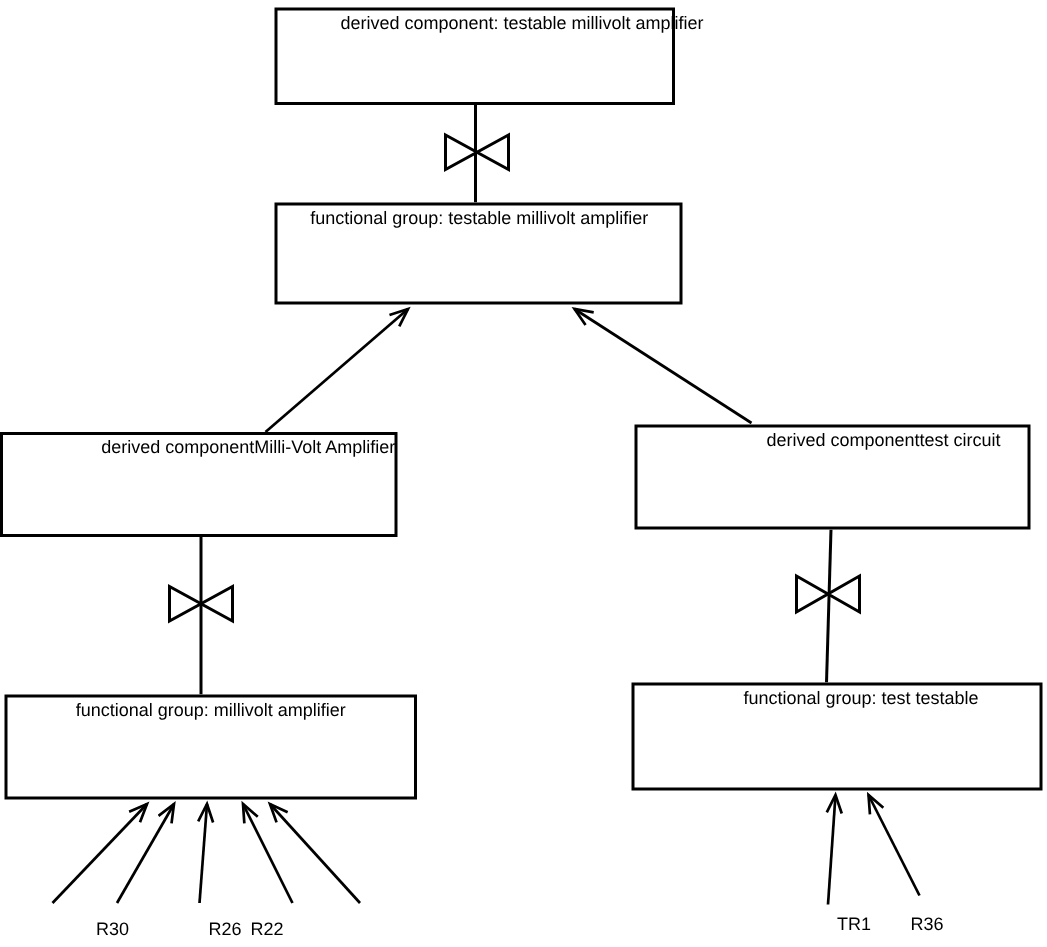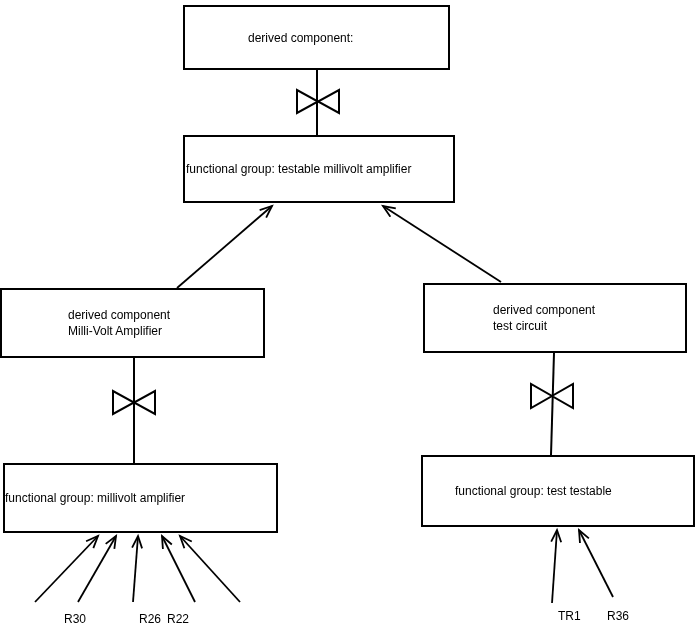--- a/index.html
+++ b/index.html
@@ -16,21 +16,20 @@
   .connector-layer {
     position: absolute;
     left: 0; top: 0;
     width: 698px; height: 631px;
   }
   .node {
     position: absolute;
     border: 2px solid #000000;
     background: #ffffff;
     display: flex;
-    flex-direction: column;
     justify-content: center;
     align-items: flex-start;
     font-size: 12px;
     line-height: 16px;
     white-space: pre;
   }
   .comp-label {
     position: absolute;
     font-size: 12px;
     line-height: 14px;
@@ -99,20 +98,21 @@
     <g>
       <line x1="552" y1="603" x2="557" y2="530" stroke="#000000" stroke-width="1.8" marker-end="url(#ah)"></line>
     </g>
     <g>
       <line x1="613" y1="597" x2="579" y2="530" stroke="#000000" stroke-width="1.8" marker-end="url(#ah)"></line>
     </g>
   </svg>
 
   <div class="node" style="left:183px; top:5px; width:267px; height:65px; padding-left:63px;">
     <div>derived component:</div>
+    <div> testable millivolt amplifier</div>
   </div>
 
   <div class="node" style="left:183px; top:135px; width:272px; height:68px; padding-left:1px;">
     <div>functional group: testable millivolt amplifier</div>
   </div>
 
   <div class="node" style="left:0px; top:288px; width:265px; height:70px; padding-left:66px;">
     <div>derived component</div>
     <div>Milli-Volt Amplifier</div>
   </div>

